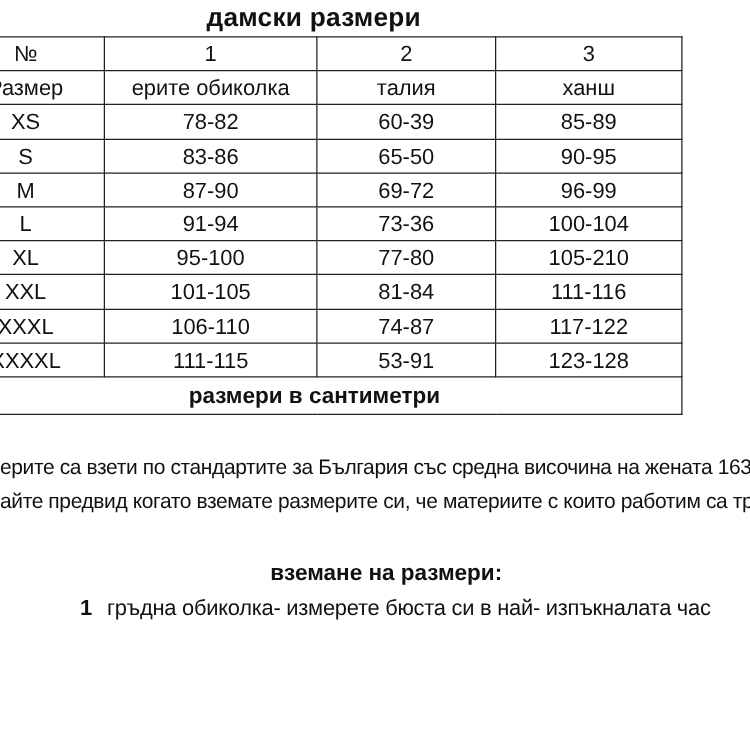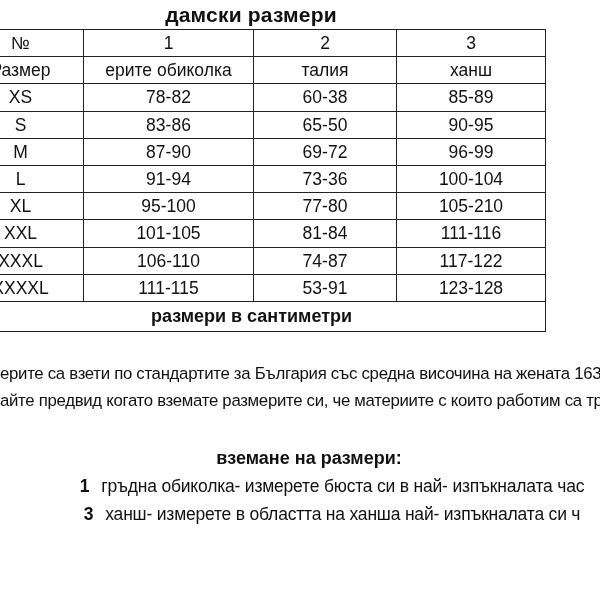--- a/index.html
+++ b/index.html
@@ -36,21 +36,21 @@
   .measure-heading {
     position:absolute; left:0; top:446px; width:600px;
     box-sizing:border-box; padding-left:18px;
     text-align:center; font-weight:bold; font-size:18px;
     line-height:24px;
   }
   .measure-list {
     position:absolute; left:64px; top:473px; width:536px;
     overflow:hidden; font-size:17.5px; letter-spacing:-0.2px;
   }
-  .measure-list .item { white-space:nowrap; line-height:27.5px;text-align:center; }
+  .measure-list .item { white-space:nowrap; line-height:27.5px; }
   .measure-list .num { font-weight:bold; margin-right:12px; }
 </style>
 </head>
 <body>
 
 <div class="page-title">дамски размери</div>
 
 <table class="size-table">
   <colgroup>
     <col style="width:126px">
@@ -69,21 +69,21 @@
       <td>Размер</td>
       <td>ерите обиколка</td>
       <td>талия</td>
       <td>ханш</td>
     </tr>
   </thead>
   <tbody id="size-rows">
       <tr>
         <td>XS</td>
         <td>78-82</td>
-        <td>60-38</td>
+        <td>60-39</td>
         <td>85-89</td>
       </tr>
       <tr>
         <td>S</td>
         <td>83-86</td>
         <td>65-50</td>
         <td>90-95</td>
       </tr>
       <tr>
         <td>M</td>
@@ -131,14 +131,13 @@
 
 <div class="notes">
   <div class="note-line">ерите са взети по стандартите за България със средна височина на жената 163 см</div>
   <div class="note-line">айте предвид когато вземате размерите си, че материите с които работим са трикот</div>
 </div>
 
 <div class="measure-heading">вземане на размери:</div>
 
 <div class="measure-list" id="measure-list">
     <div class="item"><span class="num">1</span><span>гръдна обиколка- измерете бюста си в най- изпъкналата час</span></div>
-    <div class="item"><span class="num">3</span><span>ханш- измерете в областта на ханша най- изпъкналата си ч</span></div>
   </div>
 
 </body></html>

